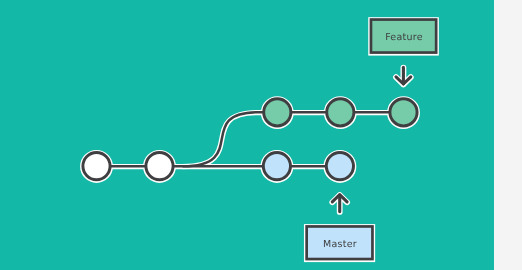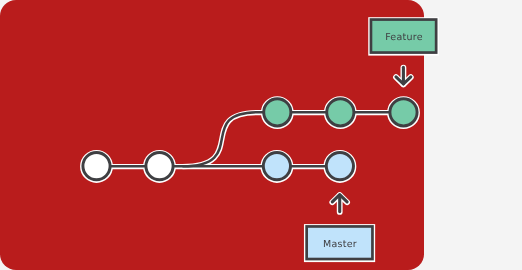--- a/index.html
+++ b/index.html
@@ -9,24 +9,23 @@
   }
   body {
     width: 522px;
     height: 270px;
     background: #f4f4f4;
     font-family: "DejaVu Sans", sans-serif;
     overflow: hidden;
   }
   #diagram {
     position: relative;
-    width: 424px;
+    width: 494px;
     height: 270px;
-    background: #b91c1c;
-    border-radius: 16px;
+    background: #14b8a6;
   }
   svg.canvas {
     position: absolute;
     top: 0;
     left: 0;
     width: 522px;
     height: 270px;
     display: block;
   }
   .box-label {

